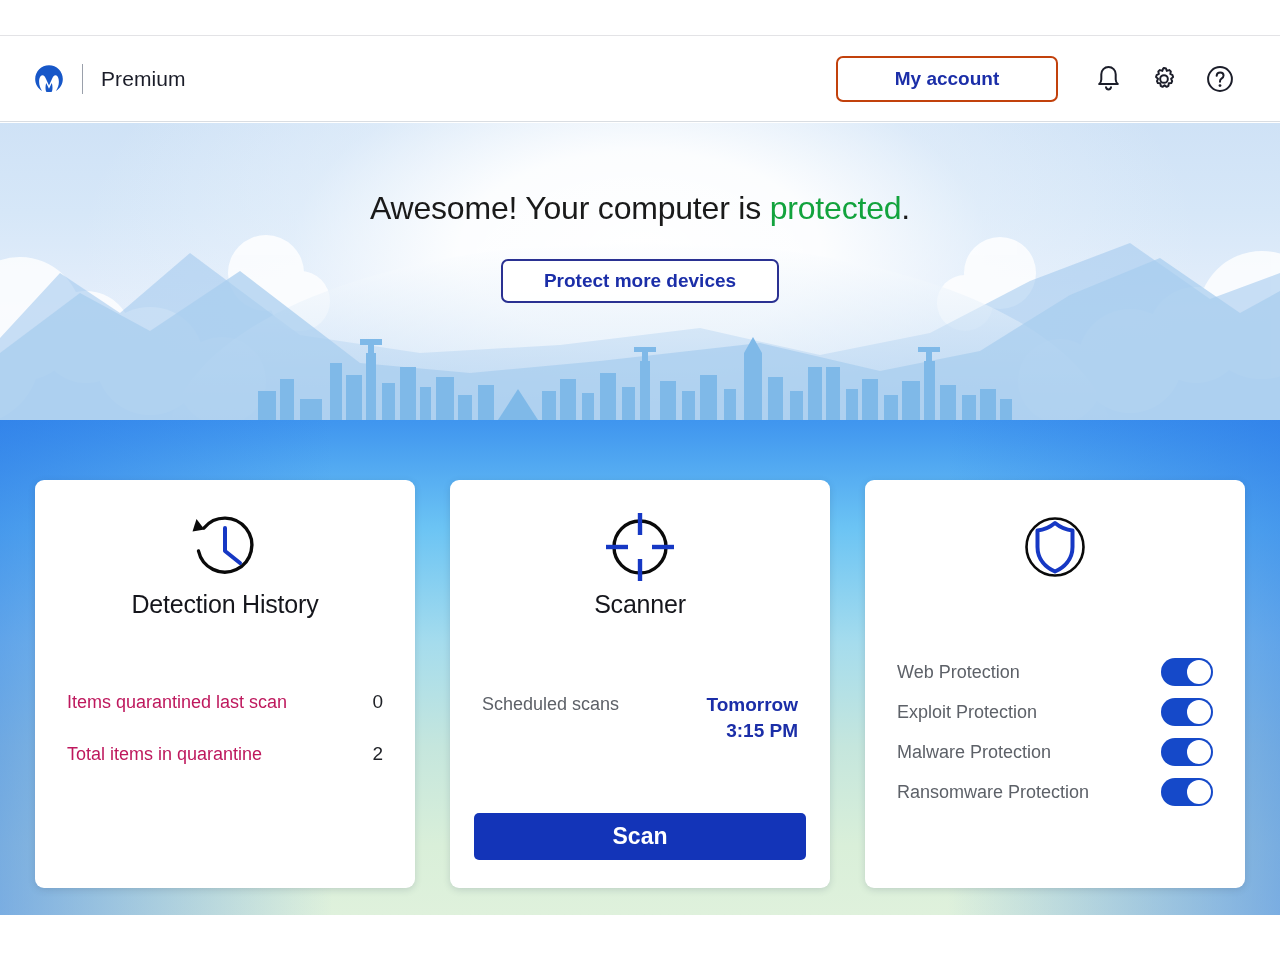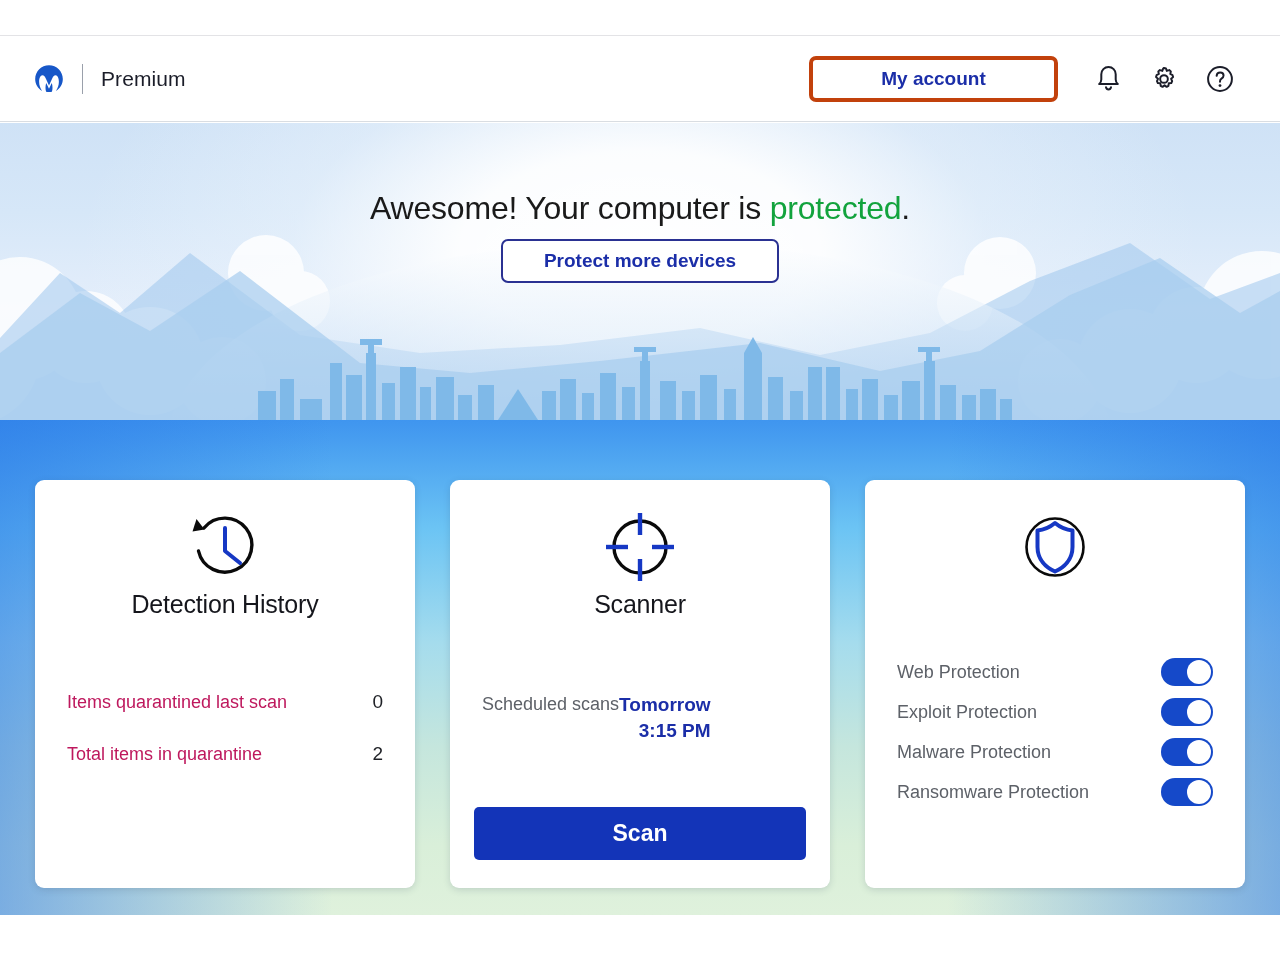--- a/index.html
+++ b/index.html
@@ -50,22 +50,22 @@
     letter-spacing: 0.1px;
   }
 
   .header-right {
     margin-left: auto;
     margin-right: 32px;
     display: flex; align-items: center;
     gap: 0px;
   }
   .account-btn {
-    width: 249px; height: 46px;
-    border: 4px solid #c2410c;
+    width: 222px; height: 46px;
+    border: 2px solid #c2410c;
     border-radius: 7px;
     background: #ffffff;
     color: #1b2ea8;
     font-size: 19px;
     font-weight: bold;
     font-family: "Liberation Sans", sans-serif;
     cursor: pointer;
     display: flex; align-items: center; justify-content: center;
   }
   .hicon {
@@ -94,21 +94,21 @@
   }
   .hero-title {
     font-size: 32px;
     color: #1a1a1a;
     font-weight: 400;
     letter-spacing: -0.2px;
     white-space: nowrap;
   }
   .hero-title .ok { color: #12a33d; }
   .protect-btn {
-    margin-top: 12px;
+    margin-top: 32px;
     width: 278px; height: 44px;
     border: 2px solid #2a3192;
     border-radius: 7px;
     background: rgba(255,255,255,0.92);
     color: #1b2ea8;
     font-size: 19px;
     font-weight: bold;
     font-family: "Liberation Sans", sans-serif;
     cursor: pointer;
     display: flex; align-items: center; justify-content: center;
@@ -162,30 +162,30 @@
   .stat-row {
     display: flex; align-items: baseline; justify-content: space-between;
     margin-bottom: 30px;
   }
   .stat-label { font-size: 18px; color: #be185d; }
   .stat-value { font-size: 19px; color: #1f2126; }
 
   
   .sched {
     margin-top: 73px;
-    display: flex; align-items: flex-start;
+    display: flex; justify-content: space-between; align-items: flex-start;
   }
   .sched-label { font-size: 18px; color: #5d6168; padding-top: 2px; }
   .sched-value {
     font-size: 19px; color: #1b2ea8; font-weight: bold;
     text-align: right; line-height: 1.35;
   }
   .scan-btn {
     position: absolute; left: 24px; right: 24px; bottom: 28px;
-    height: 53px;
+    height: 47px;
     background: #1334b8;
     border: none; border-radius: 5px;
     color: #ffffff;
     font-size: 23px; font-weight: bold;
     font-family: "Liberation Sans", sans-serif;
     cursor: pointer;
   }
 
   
   .prot-list { margin-top: 54px; }

